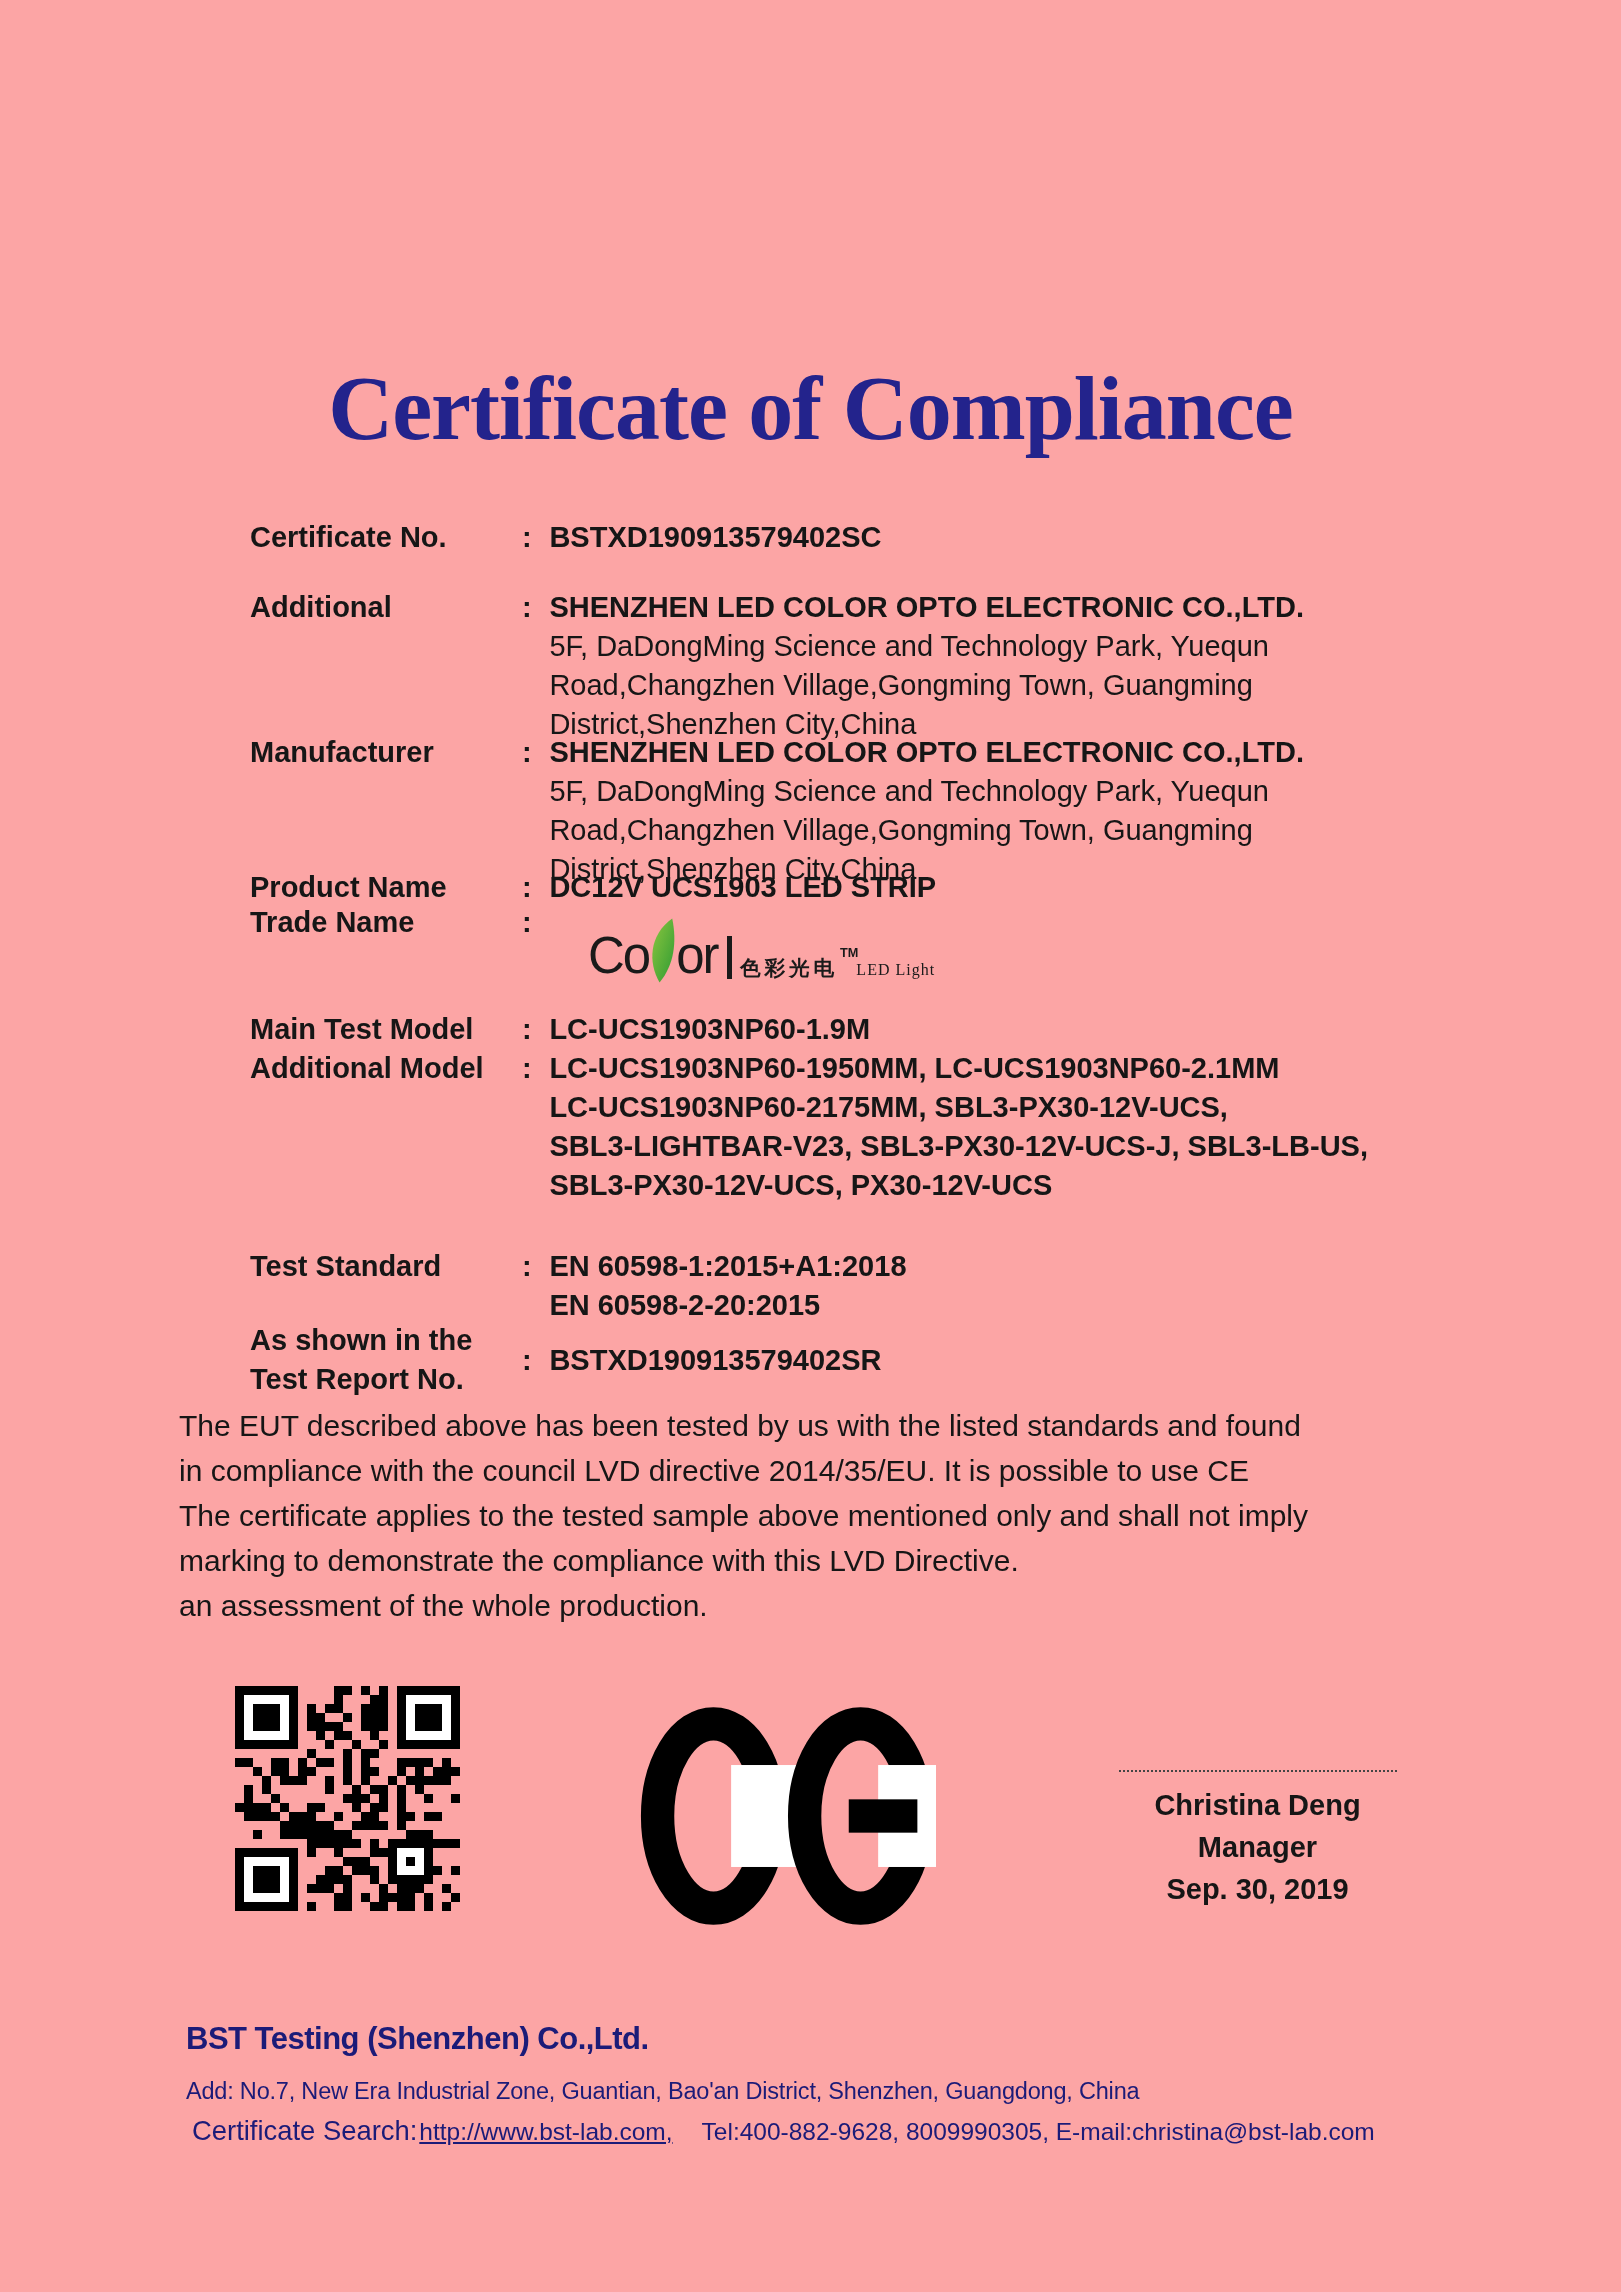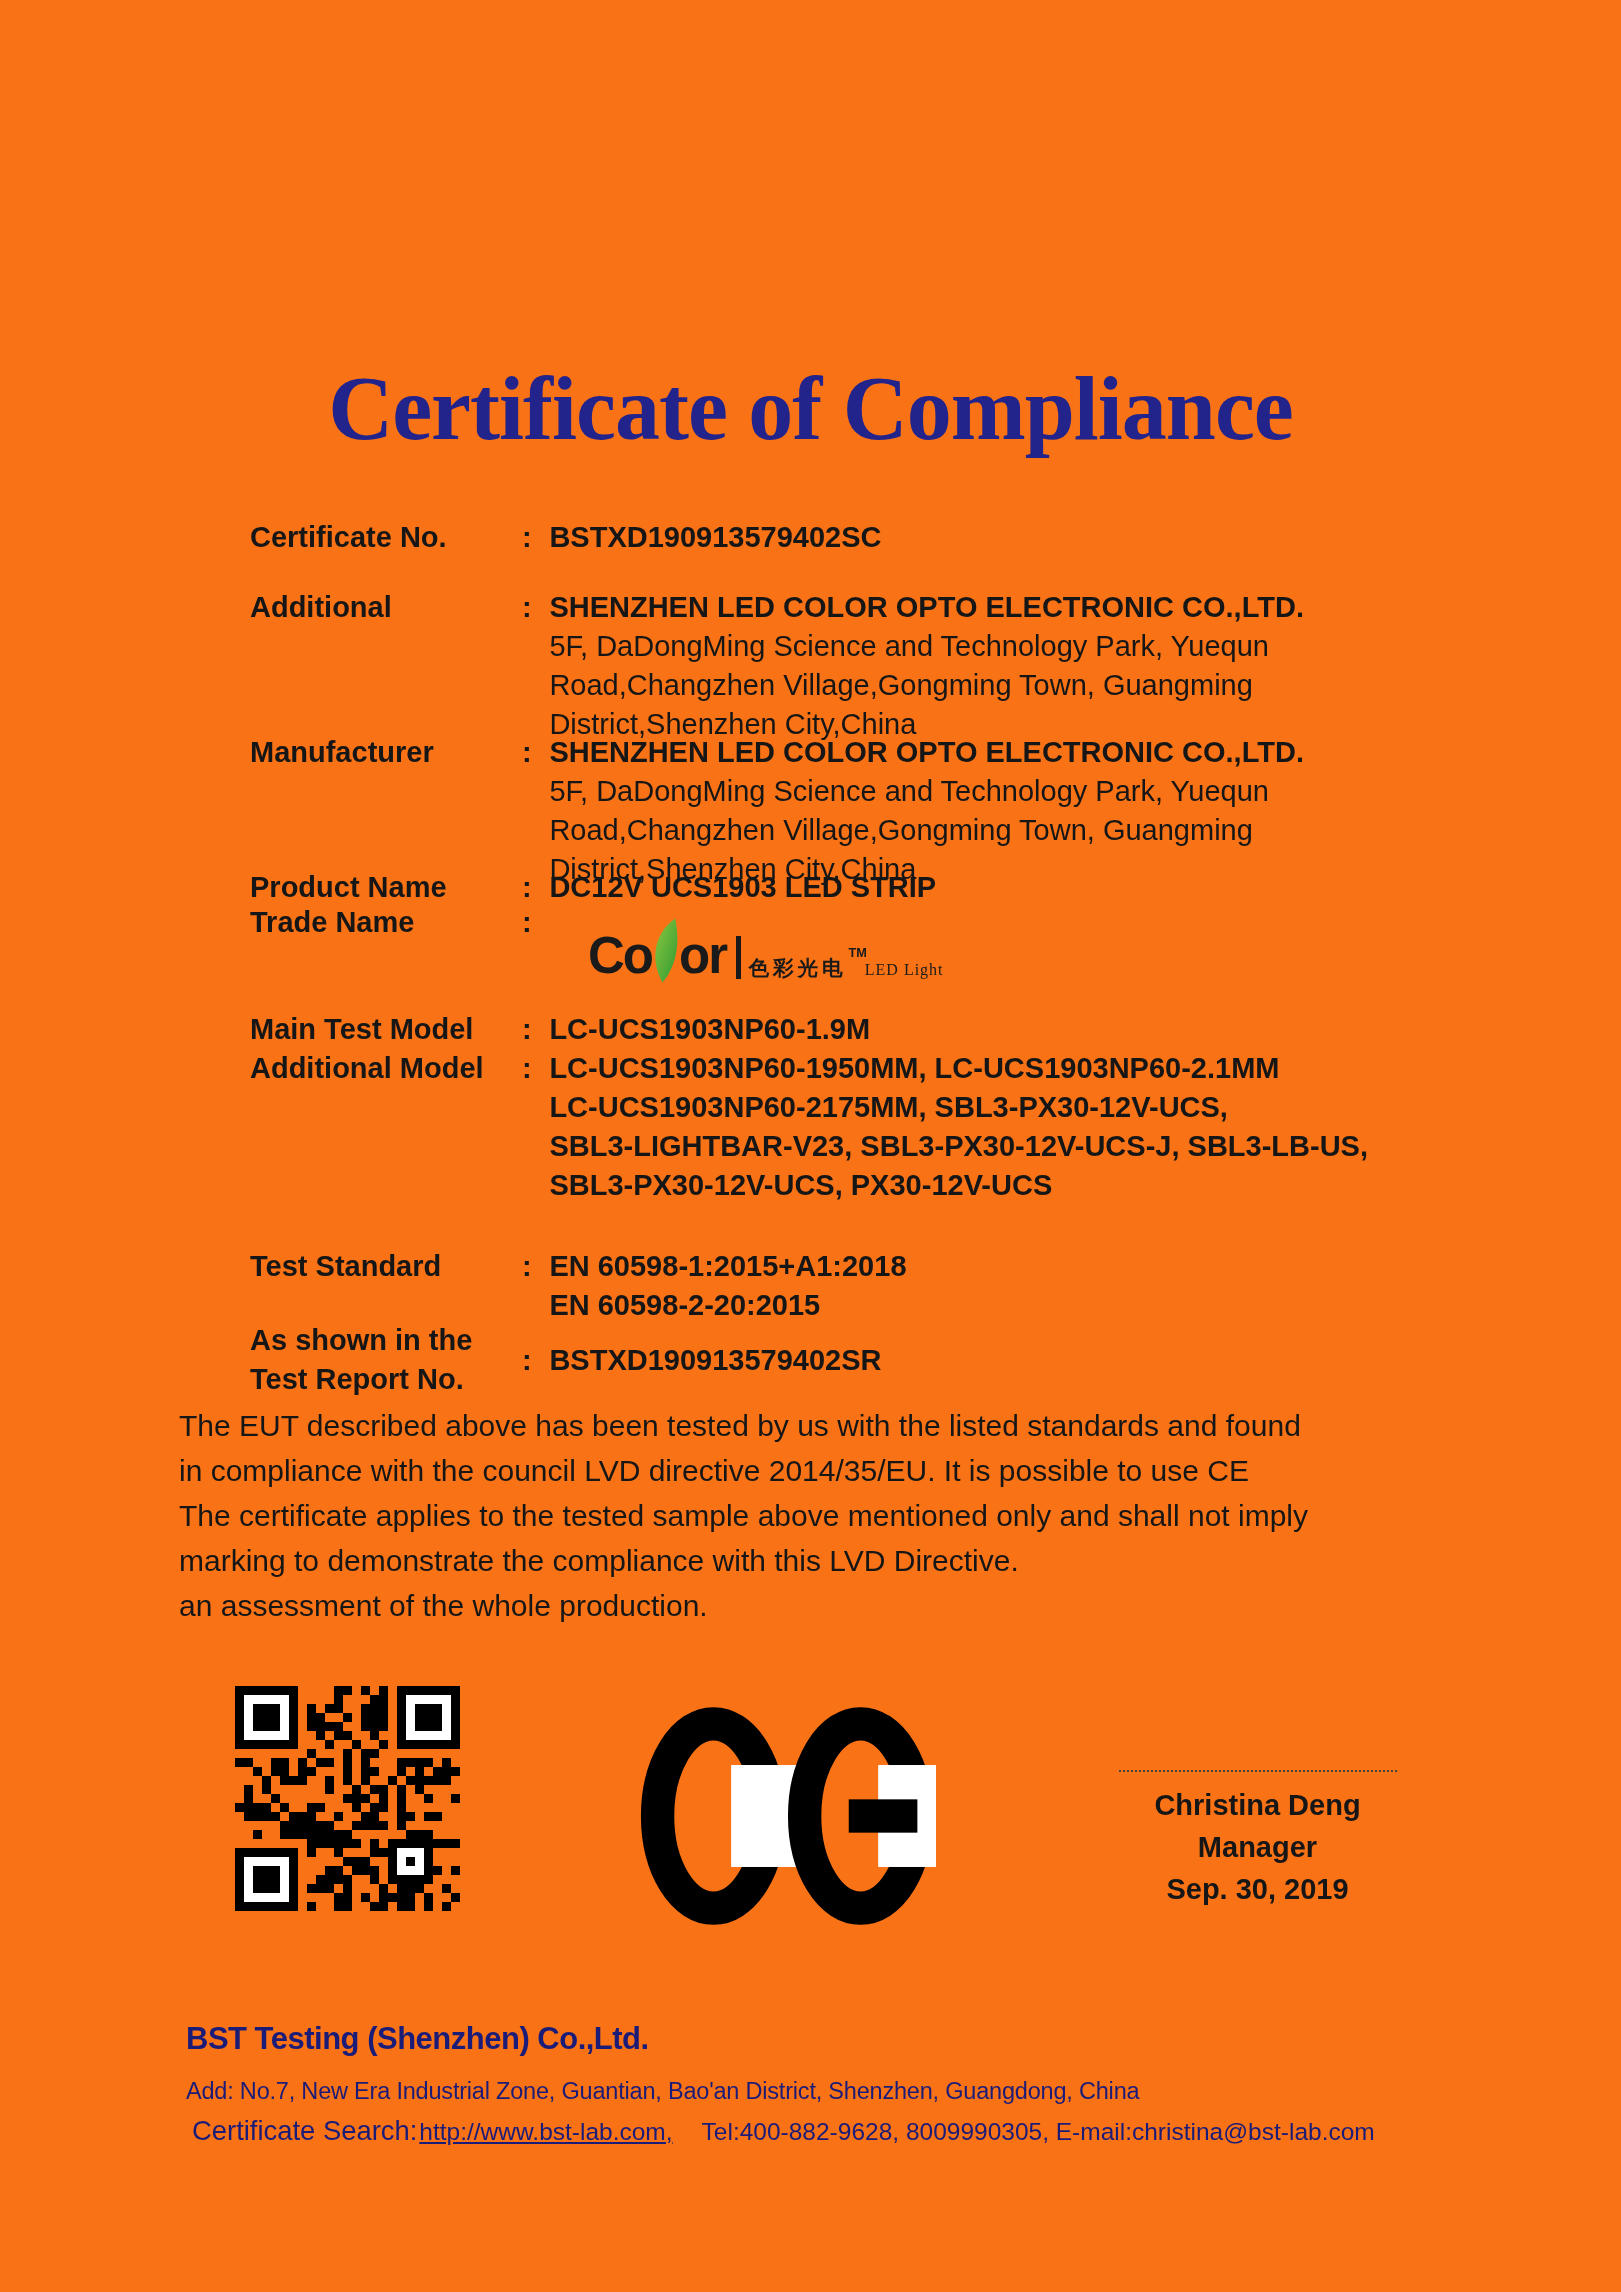--- a/index.html
+++ b/index.html
@@ -1,18 +1,18 @@
 <!DOCTYPE html>
 <html><head>
 <meta charset="utf-8">
 <style>
   html,body{margin:0;padding:0;background:#e8e8e8;}
   .page{
     position:relative;width:1621px;height:2293px;margin:0 auto;
-    background:#f97316;overflow:hidden;
+    background:#fca5a5;overflow:hidden;
     font-family:"Liberation Sans",sans-serif;color:#161616;
   }
   
   .doc-title{
     position:absolute;top:359px;left:0;width:100%;text-align:center;
     font-family:"Liberation Serif","DejaVu Serif",serif;
     font-weight:bold;font-size:90px;line-height:1.1;color:#23238c;
     letter-spacing:-1px;
   }
   
@@ -25,21 +25,21 @@
   .row .sep{text-align:left;}
   .row .val{white-space:nowrap;}
   .row .addr{font-weight:normal;white-space:nowrap;}
   .val-center{align-self:center;}
   
   .trade-logo{
     position:absolute;left:588px;top:912px;height:69px;
     display:flex;align-items:flex-end;
   }
   .logo-word{
-    font-weight:bold;font-size:51px;line-height:51px;letter-spacing:-2px;
+    font-weight:normal;font-size:51px;line-height:51px;letter-spacing:-2px;
     color:#1a1a1a;
   }
   .logo-leaf{display:block;margin:0 -2px -2px -2px;}
   .logo-divider{width:4.9px;height:43px;background:#1a1a1a;margin:0 7.8px 2px 9.8px;}
   .logo-right{display:flex;line-height:1;padding-bottom:2px;}
   .logo-cn-row{display:flex;align-items:flex-start;}
   .logo-cn{font-size:20.6px;font-weight:bold;letter-spacing:3.9px;color:#1a1a1a;}
   .logo-tm{font-size:12.7px;font-weight:bold;color:#1a1a1a;position:relative;top:-11.8px;left:2px;}
   .logo-sub{font-family:"Liberation Serif",serif;font-size:16px;color:#1a1a1a;margin-top:4px;letter-spacing:1px;}
   

